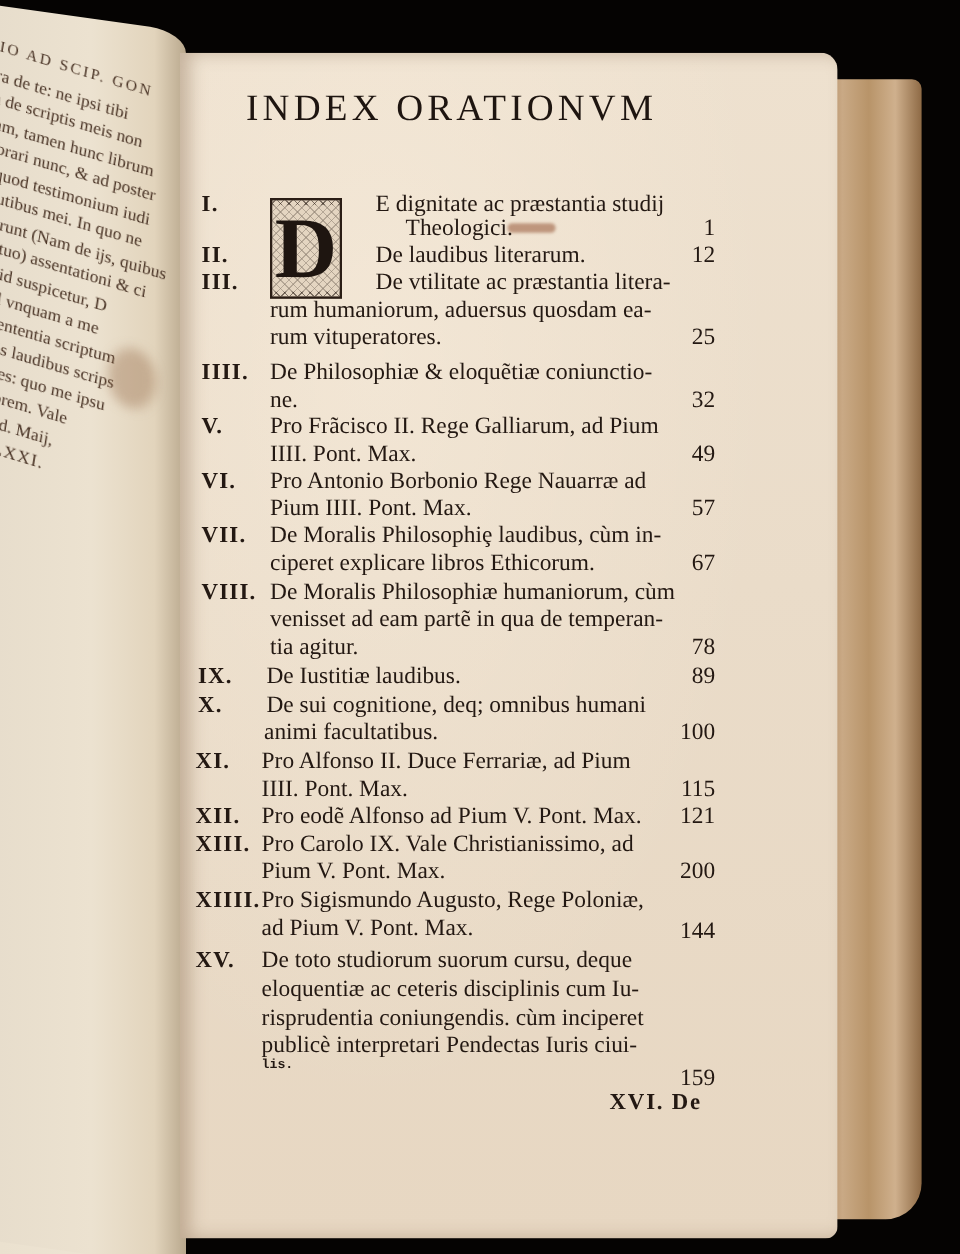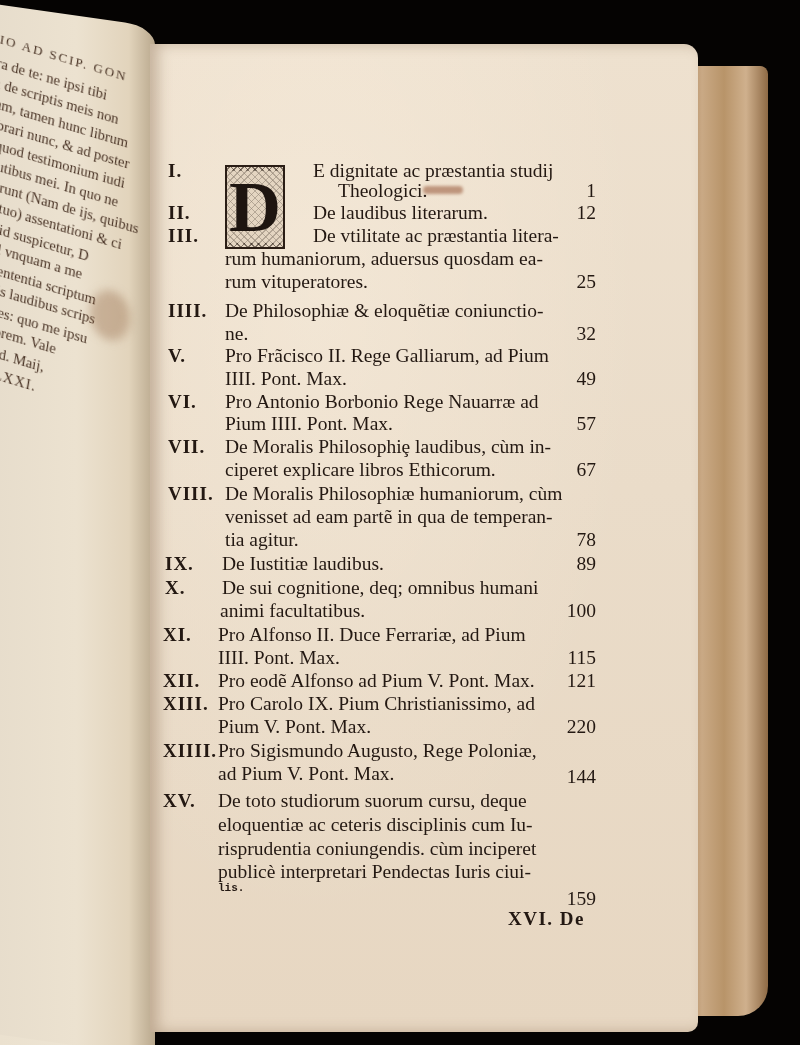--- a/index.html
+++ b/index.html
@@ -124,20 +124,21 @@
       <span class="line date">M. D. LXXI.</span>
     </div>
     <div class="stain" style="left:110px;top:270px;width:40px;height:50px;"></div>
   </div>
 
   <div class="page-edges"></div>
 
   <div class="right-page"></div>
 
   <div class="content">
+    <div class="title">INDEX ORATIONVM</div>
 
     <div class="initial">
         <span>D</span>
       </div>
     <div class="smudge"></div>
 
     <div class="index">
 
       <div class="entry">
         <span class="num" style="left:168px;top:160px;">I.</span>
@@ -217,23 +218,23 @@
       </div>
 
       <div class="entry">
         <span class="num" style="left:163px;top:670px;">XII.</span>
         <span class="text-line" style="left:218px;top:670px;">Pro eodẽ Alfonso ad Pium V. Pont. Max.</span>
         <span class="page-ref" style="left:560px;top:670px;width:36px;">121</span>
       </div>
 
       <div class="entry">
         <span class="num" style="left:163px;top:693px;">XIII.</span>
-        <span class="text-line" style="left:218px;top:693px;">Pro Carolo IX. Pium Christianissimo, ad</span>
+        <span class="text-line" style="left:218px;top:693px;">Pro Carolo IX. Vale Christianissimo, ad</span>
         <span class="text-line" style="left:218px;top:716px;">Pium V. Pont. Max.</span>
-        <span class="page-ref" style="left:560px;top:716px;width:36px;">220</span>
+        <span class="page-ref" style="left:560px;top:716px;width:36px;">200</span>
       </div>
 
       <div class="entry">
         <span class="num" style="left:163px;top:740px;">XIIII.</span>
         <span class="text-line" style="left:218px;top:740px;">Pro Sigismundo Augusto, Rege Poloniæ,</span>
         <span class="text-line" style="left:218px;top:763px;">ad Pium V. Pont. Max.</span>
         <span class="page-ref" style="left:560px;top:766px;width:36px;">144</span>
       </div>
 
       <div class="entry">

